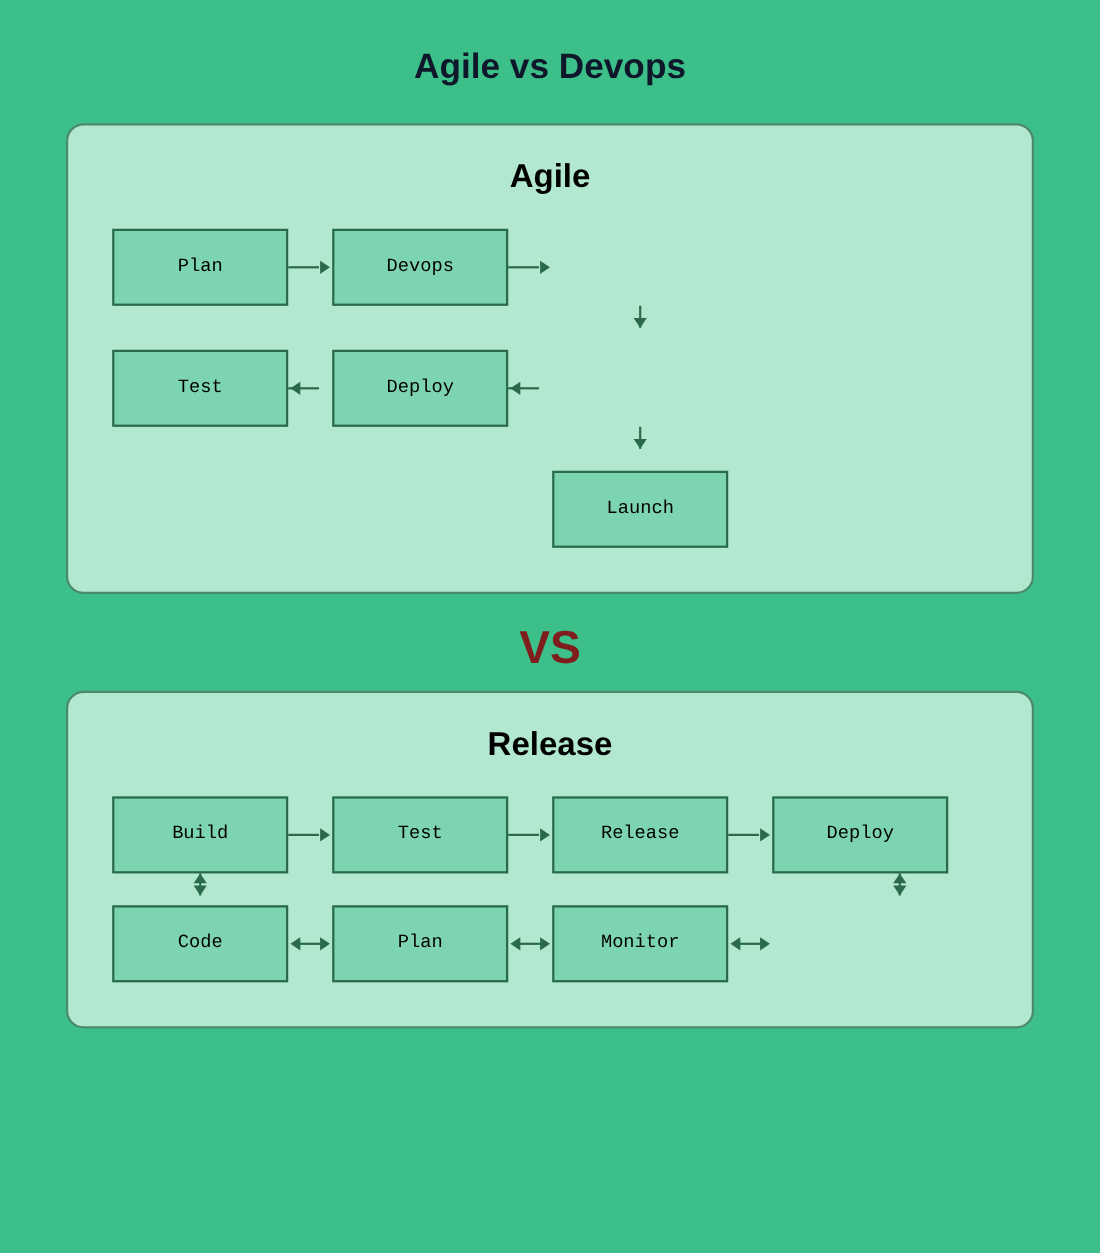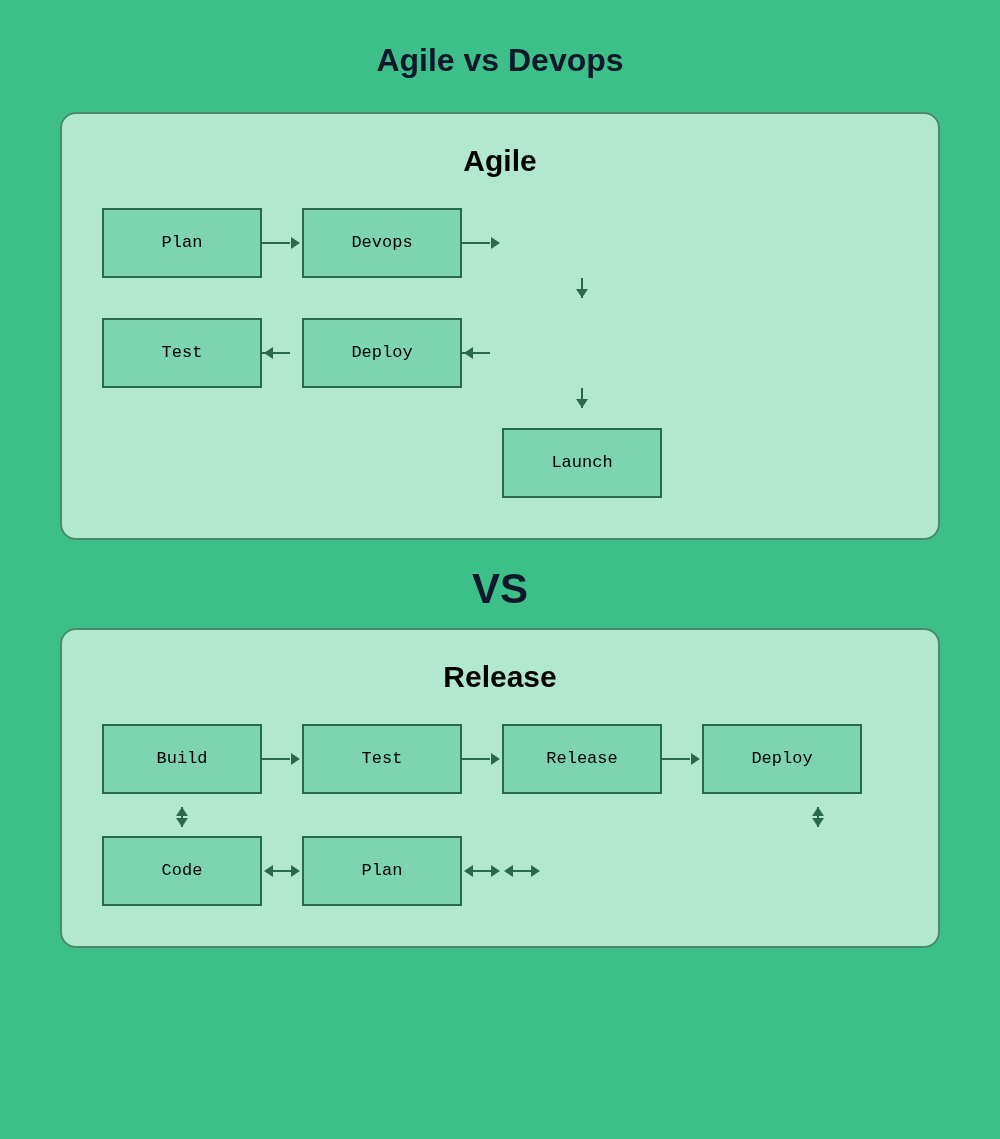--- a/index.html
+++ b/index.html
@@ -40,21 +40,21 @@
       font-weight: 900;
       color: #000;
       margin-bottom: 30px;
       font-family: Arial, sans-serif;
     }
 
     .vs-text {
       text-align: center;
       font-size: 42px;
       font-weight: 900;
-      color: #0f172a;
+      color: #7f1d1d;
       margin: 15px 0 15px 0;
       font-family: Arial, sans-serif;
     }
 
     .flow-box {
       background-color: #7dd4b0;
       border: 2px solid #2a6a4a;
       width: 160px;
       height: 70px;
       display: flex;
@@ -204,21 +204,21 @@
       margin-left: calc(160px + 40px + 160px + 40px);
     }
 
     .devops-diagram {
       width: 100%;
     }
 
     .devops-row1 {
       display: flex;
       align-items: center;
-      margin-bottom: 13px;
+      margin-bottom: 0;
     }
 
     .devops-row2 {
       display: flex;
       align-items: center;
       margin-top: 9px;
     }
 
   </style>
 </head>
@@ -305,20 +305,21 @@
       <div class="arrow-bidir">
         <div class="left-head"></div>
       </div>
 
       <div class="flow-box">Plan</div>
 
       <div class="arrow-bidir">
         <div class="left-head"></div>
       </div>
 
+      <div class="flow-box">Monitor</div>
 
       <div class="arrow-bidir">
         <div class="left-head"></div>
       </div>
 
     </div>
   </div>
 </div>
 
 </body></html>

